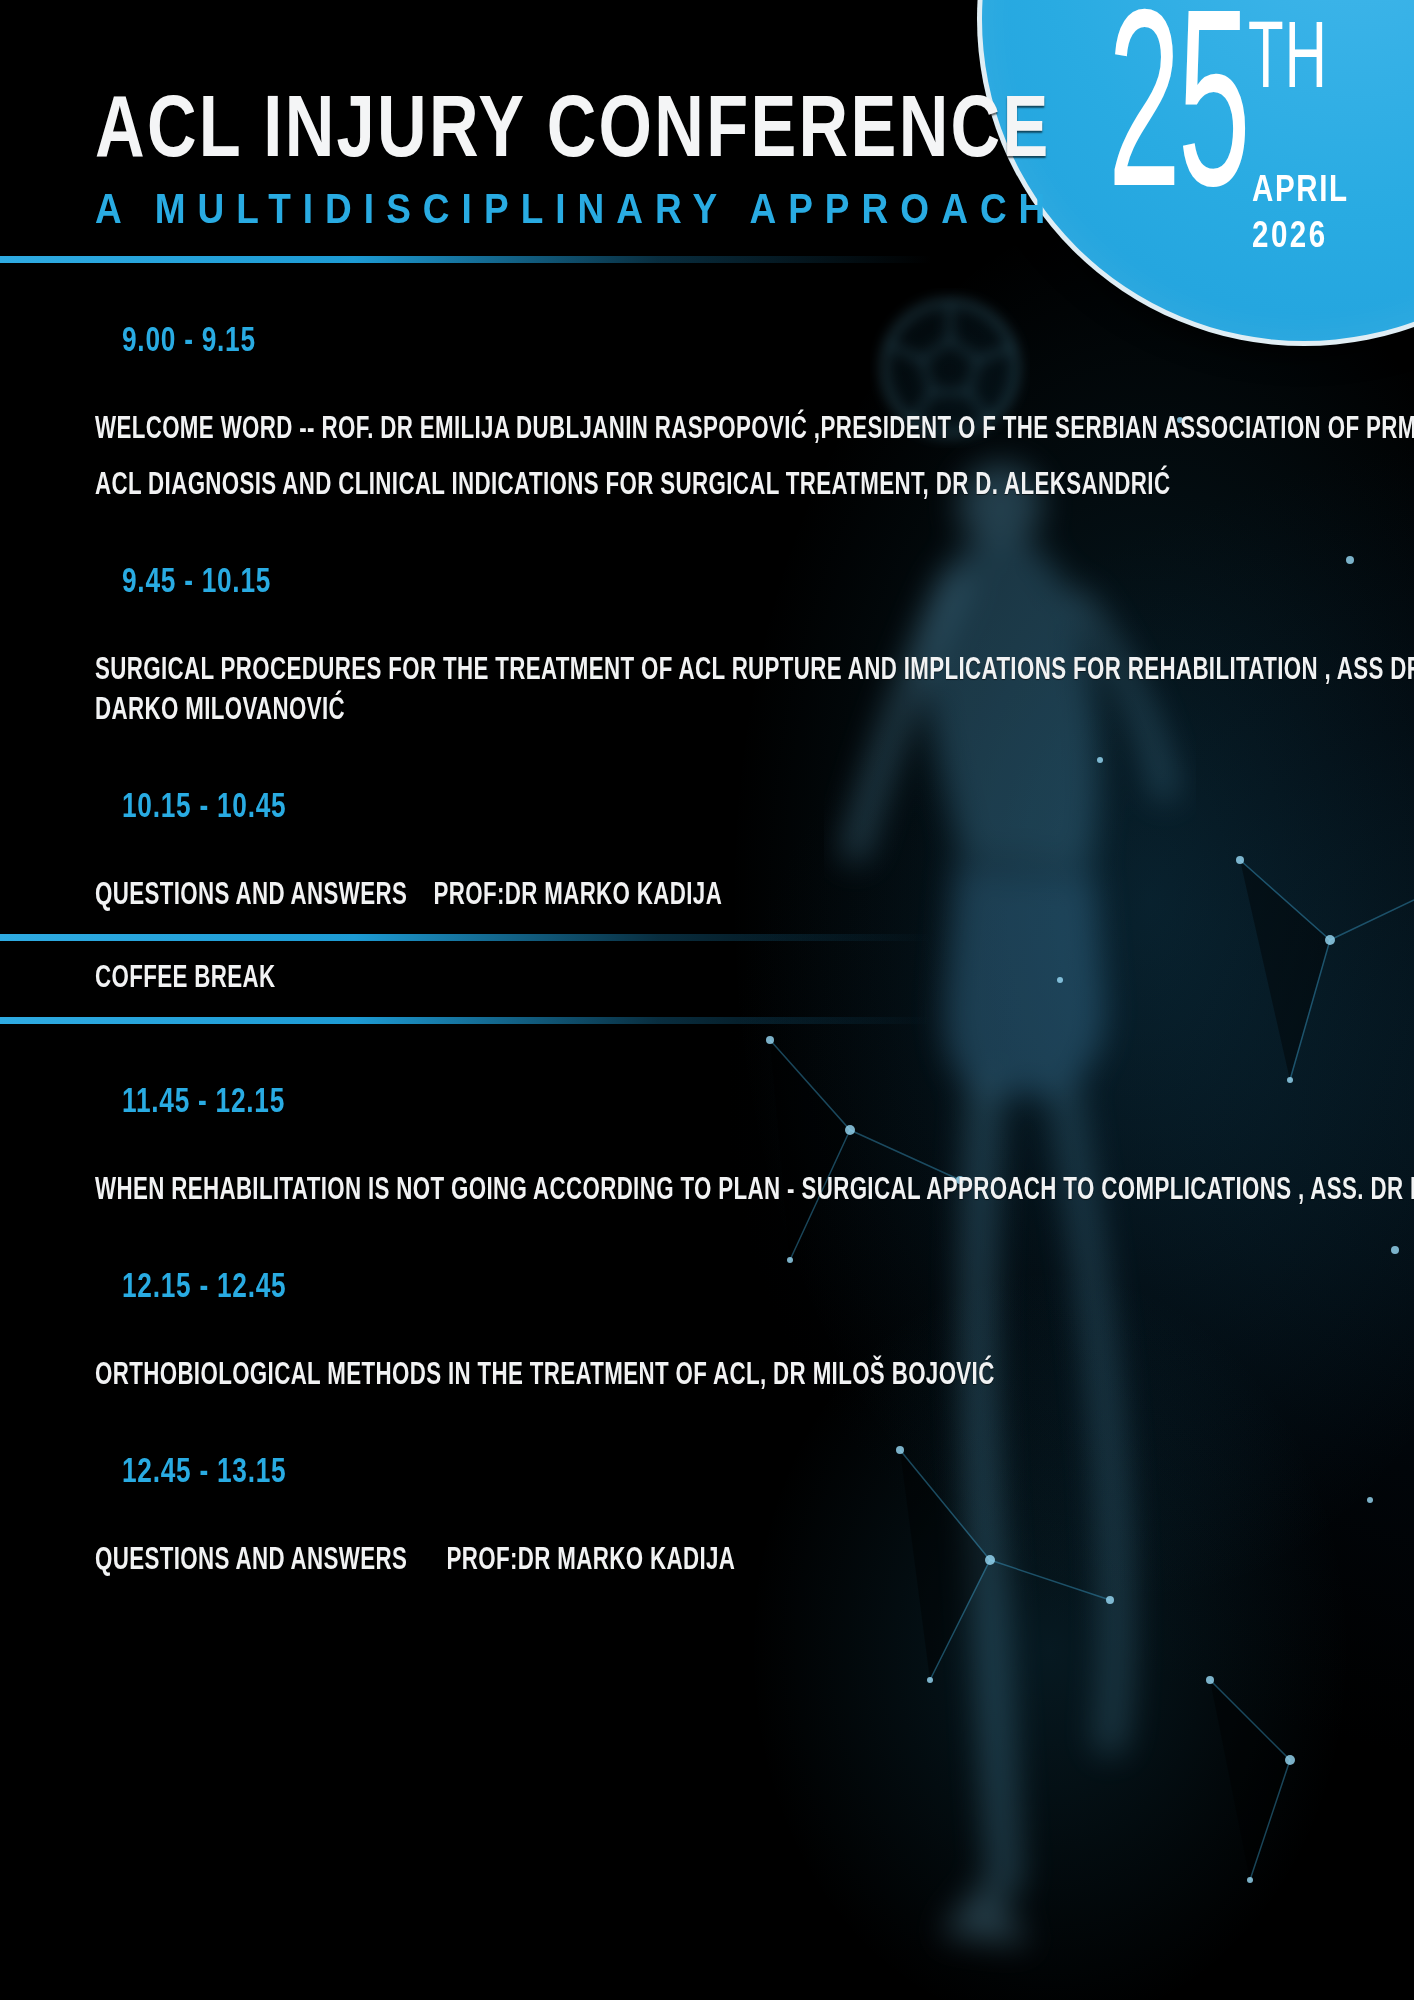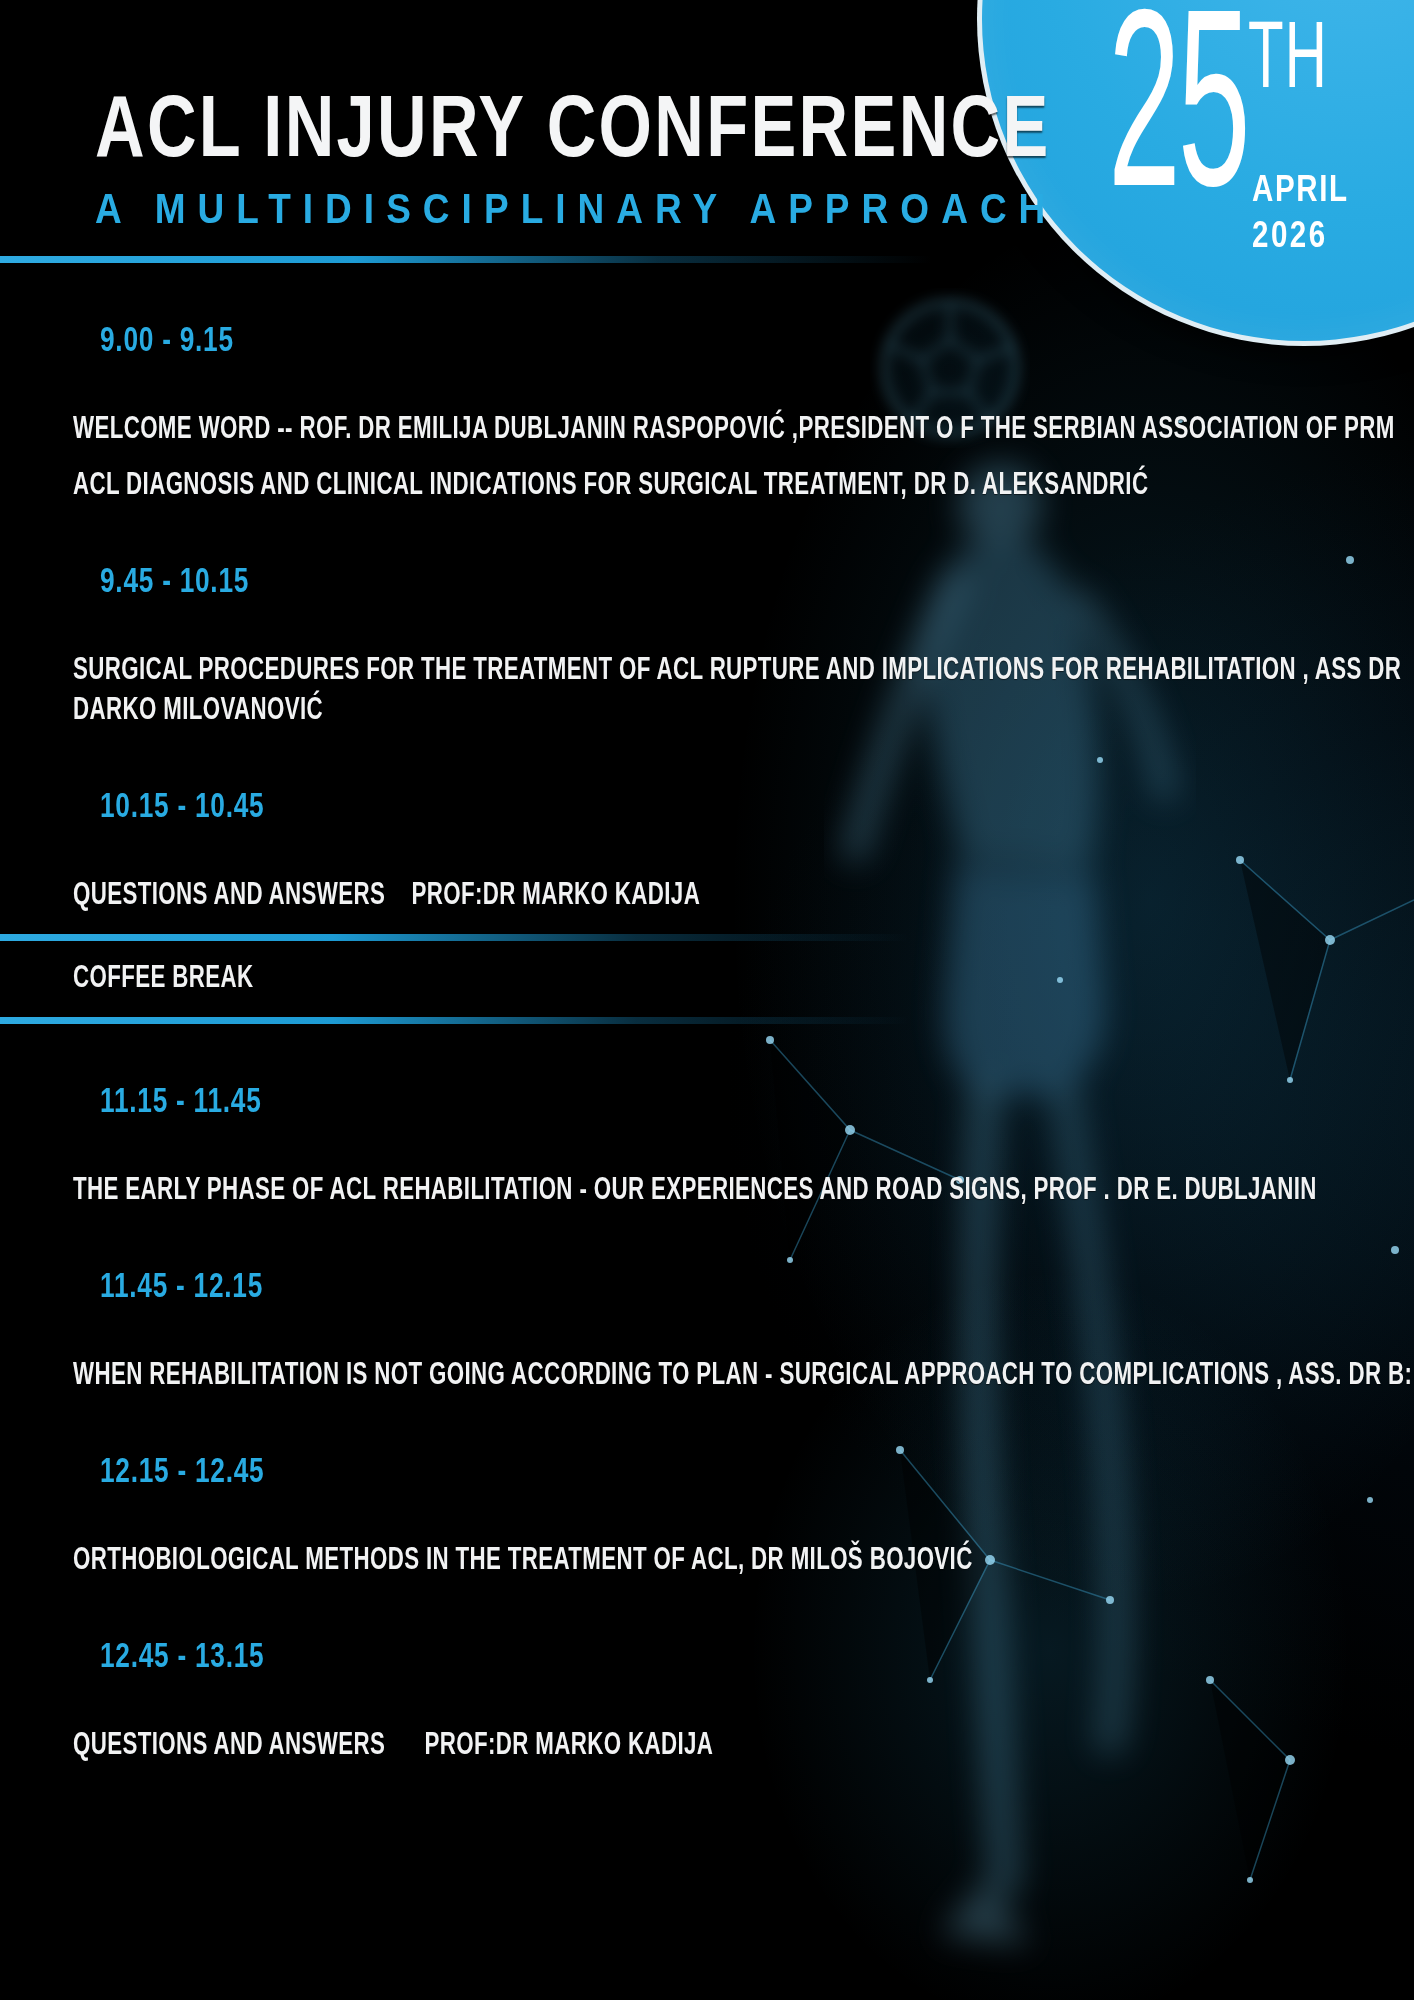--- a/index.html
+++ b/index.html
@@ -33,21 +33,21 @@
   .subtitle{color:#29abe2;font-size:43px;font-weight:700;line-height:1.0;white-space:pre;
     margin-top:17px;transform:scaleX(.86);transform-origin:left top;letter-spacing:14px;}
 
   
   .divider{height:7px;width:1012px;margin-left:-95px;border-radius:0 4px 4px 0;
     background:linear-gradient(to right, #2fabe2 0%, #1d9bd4 35%, rgba(24,130,180,.35) 65%, rgba(24,130,180,0) 92%);}
   .header-divider{margin-top:26px;margin-bottom:0;}
   .schedule .divider{margin-top:20px;margin-bottom:10px;}
 
   
-  .schedule{position:relative;padding-left:73px;margin-top:6px;}
+  .schedule{position:relative;padding-left:95px;margin-top:6px;}
   .item{margin-top:16px;}
   .time-row{white-space:pre;line-height:40px;}
   .time{color:#29abe2;font-size:35px;font-weight:700;display:inline-block;white-space:pre;
     transform:scaleX(.75);transform-origin:left bottom;letter-spacing:1px;}
   .time-extra{font-weight:700;}
   .desc{color:#f1f2f3;font-size:31px;font-weight:700;line-height:40px;margin-top:2px;white-space:pre;
     transform:scaleX(.72);transform-origin:left top;letter-spacing:0.5px;
     text-shadow:0 1px 1px rgba(0,0,0,.55);}
 </style>
 </head>
@@ -151,26 +151,20 @@
     <div class="time-row">
       <span class="time"><span class="t">10.15 - 10.45</span><span class="time-extra tx"></span></span>
     </div>
     <div class="desc">QUESTIONS AND ANSWERS    PROF:DR MARKO KADIJA</div>
   </section>
 <div class="divider"></div>
   <section class="item">
     <div class="desc">COFFEE BREAK</div>
   </section>
 <div class="divider"></div>
-  <section class="item">
-    <div class="time-row">
-      <span class="time"><span class="t">11.15 - 11.45</span><span class="time-extra tx"></span></span>
-    </div>
-    <div class="desc">THE EARLY PHASE OF ACL REHABILITATION - OUR EXPERIENCES AND ROAD SIGNS, PROF . DR E. DUBLJANIN</div>
-  </section>
 
   <section class="item">
     <div class="time-row">
       <span class="time"><span class="t">11.45 - 12.15</span><span class="time-extra tx"></span></span>
     </div>
     <div class="desc">WHEN REHABILITATION IS NOT GOING ACCORDING TO PLAN - SURGICAL APPROACH TO COMPLICATIONS , ASS. DR B: DUBLJANINI</div>
   </section>
 
   <section class="item">
     <div class="time-row">

